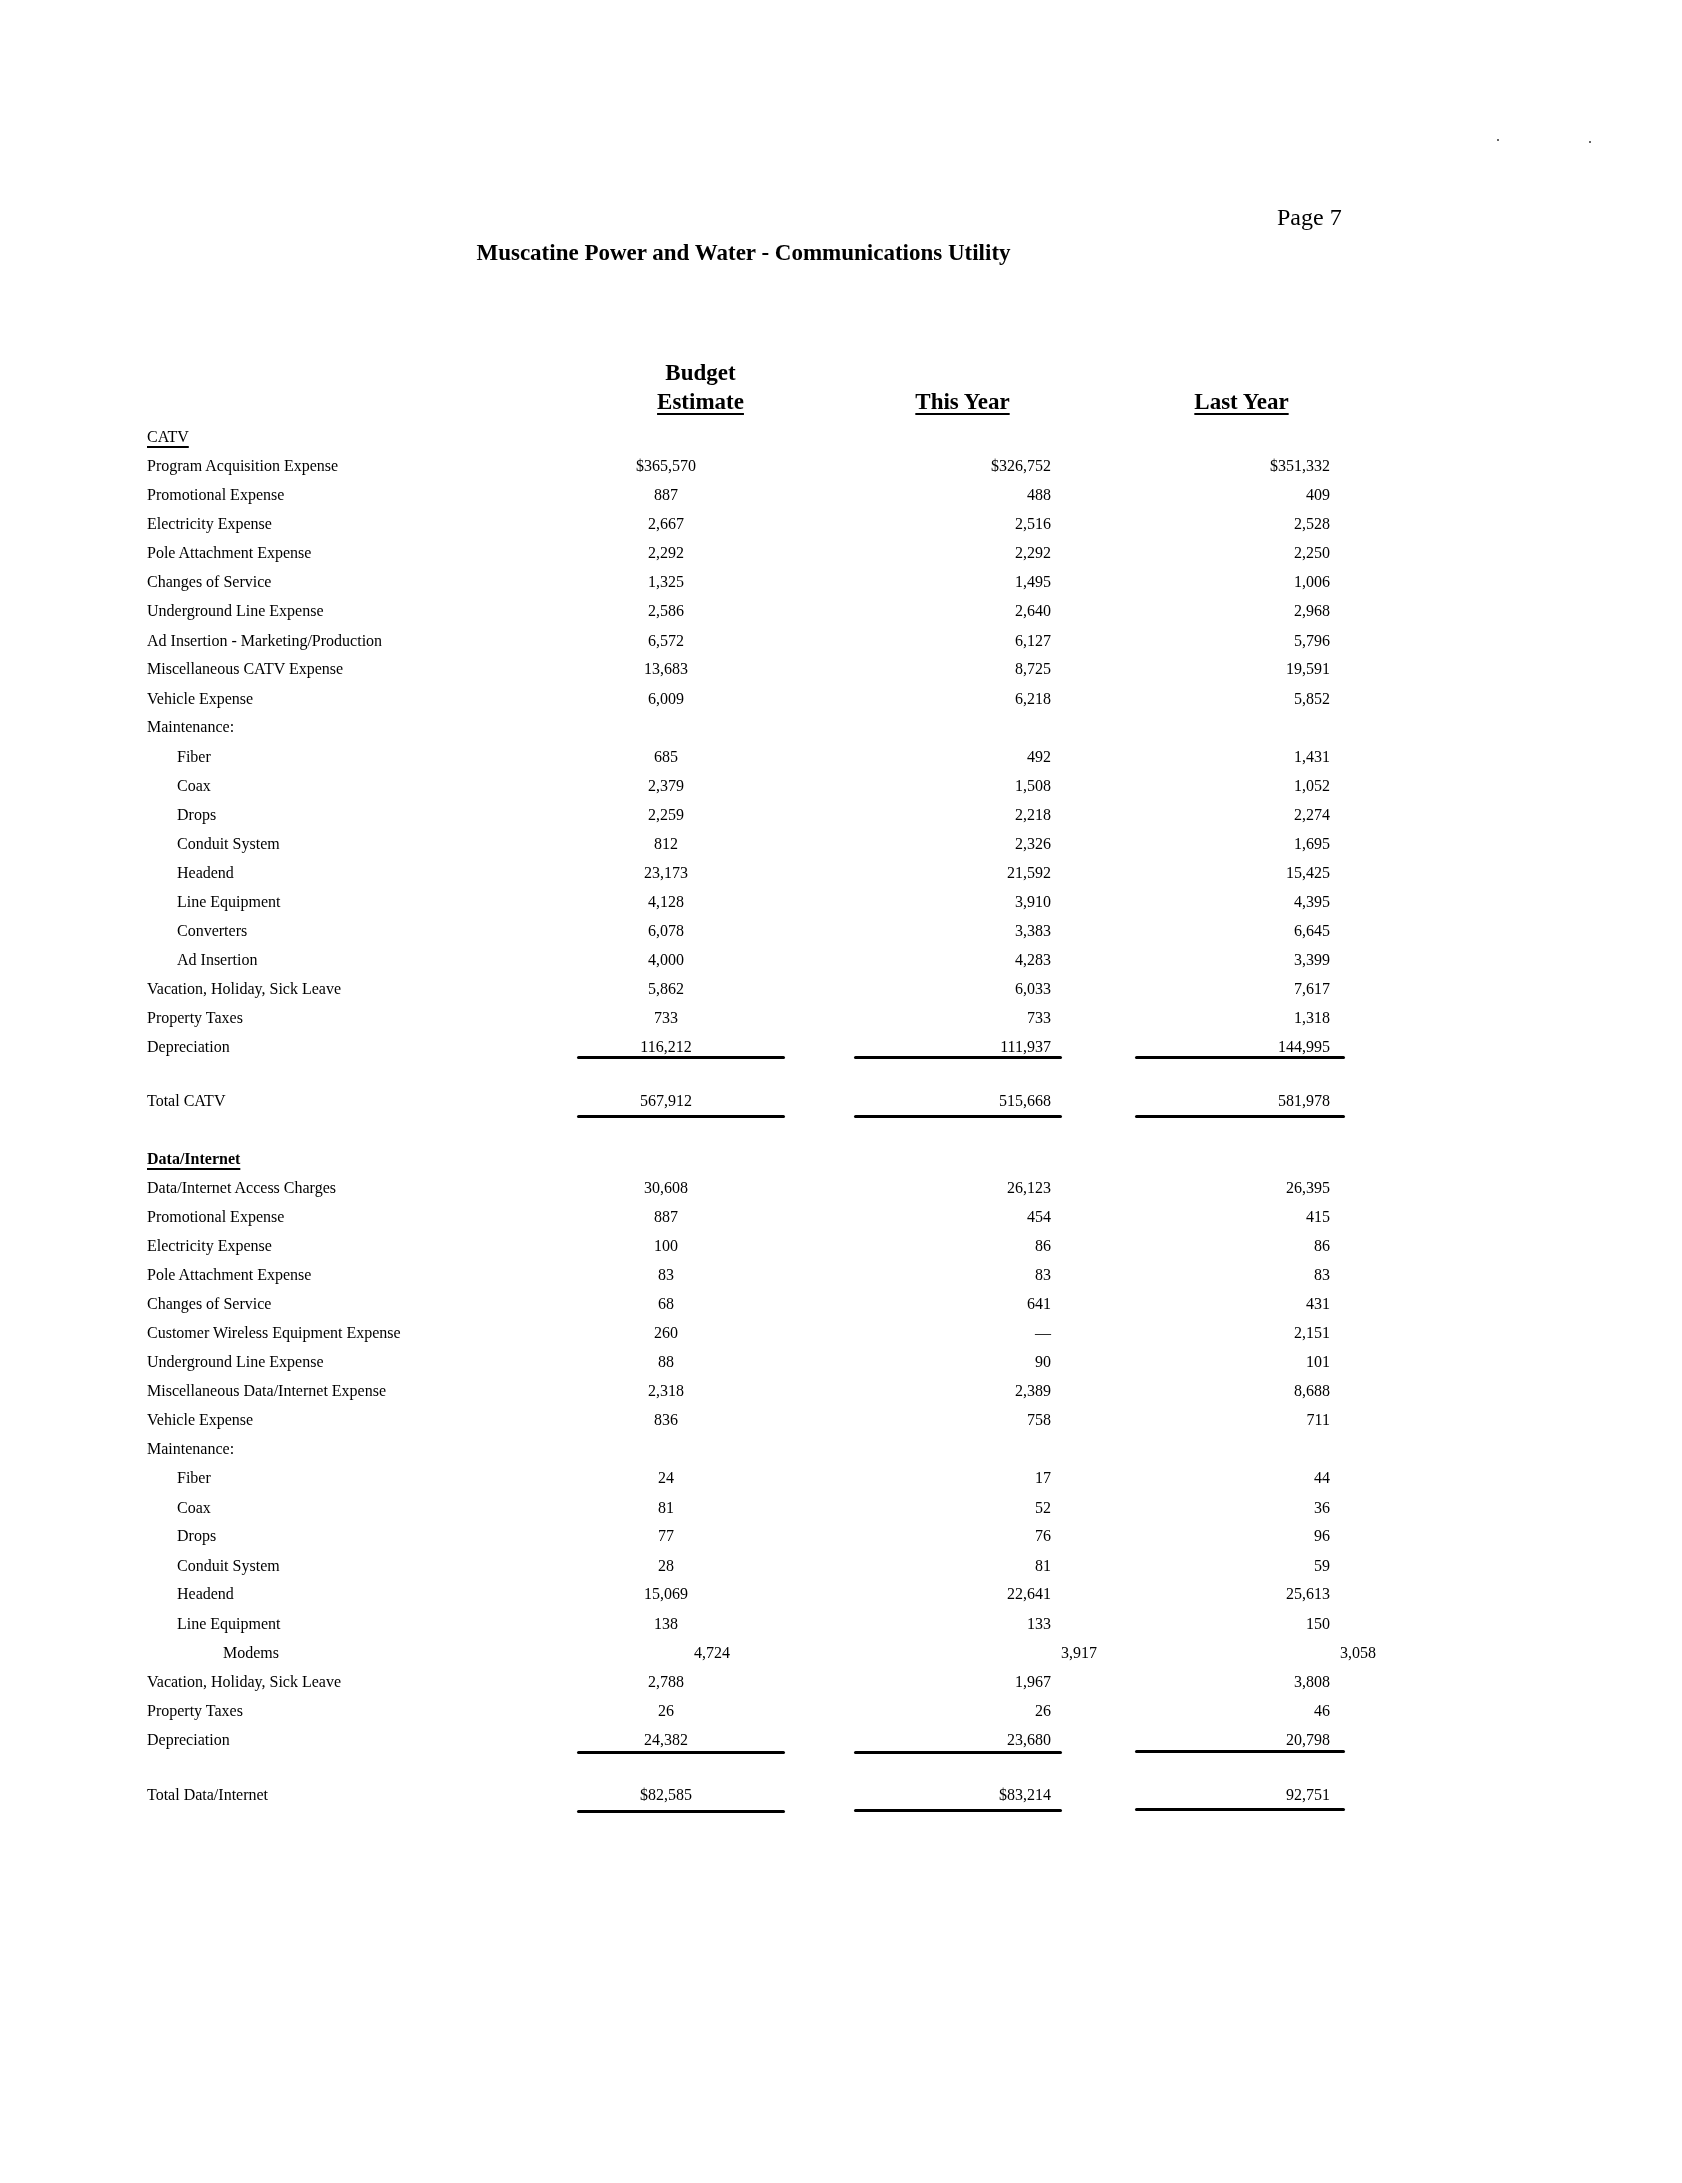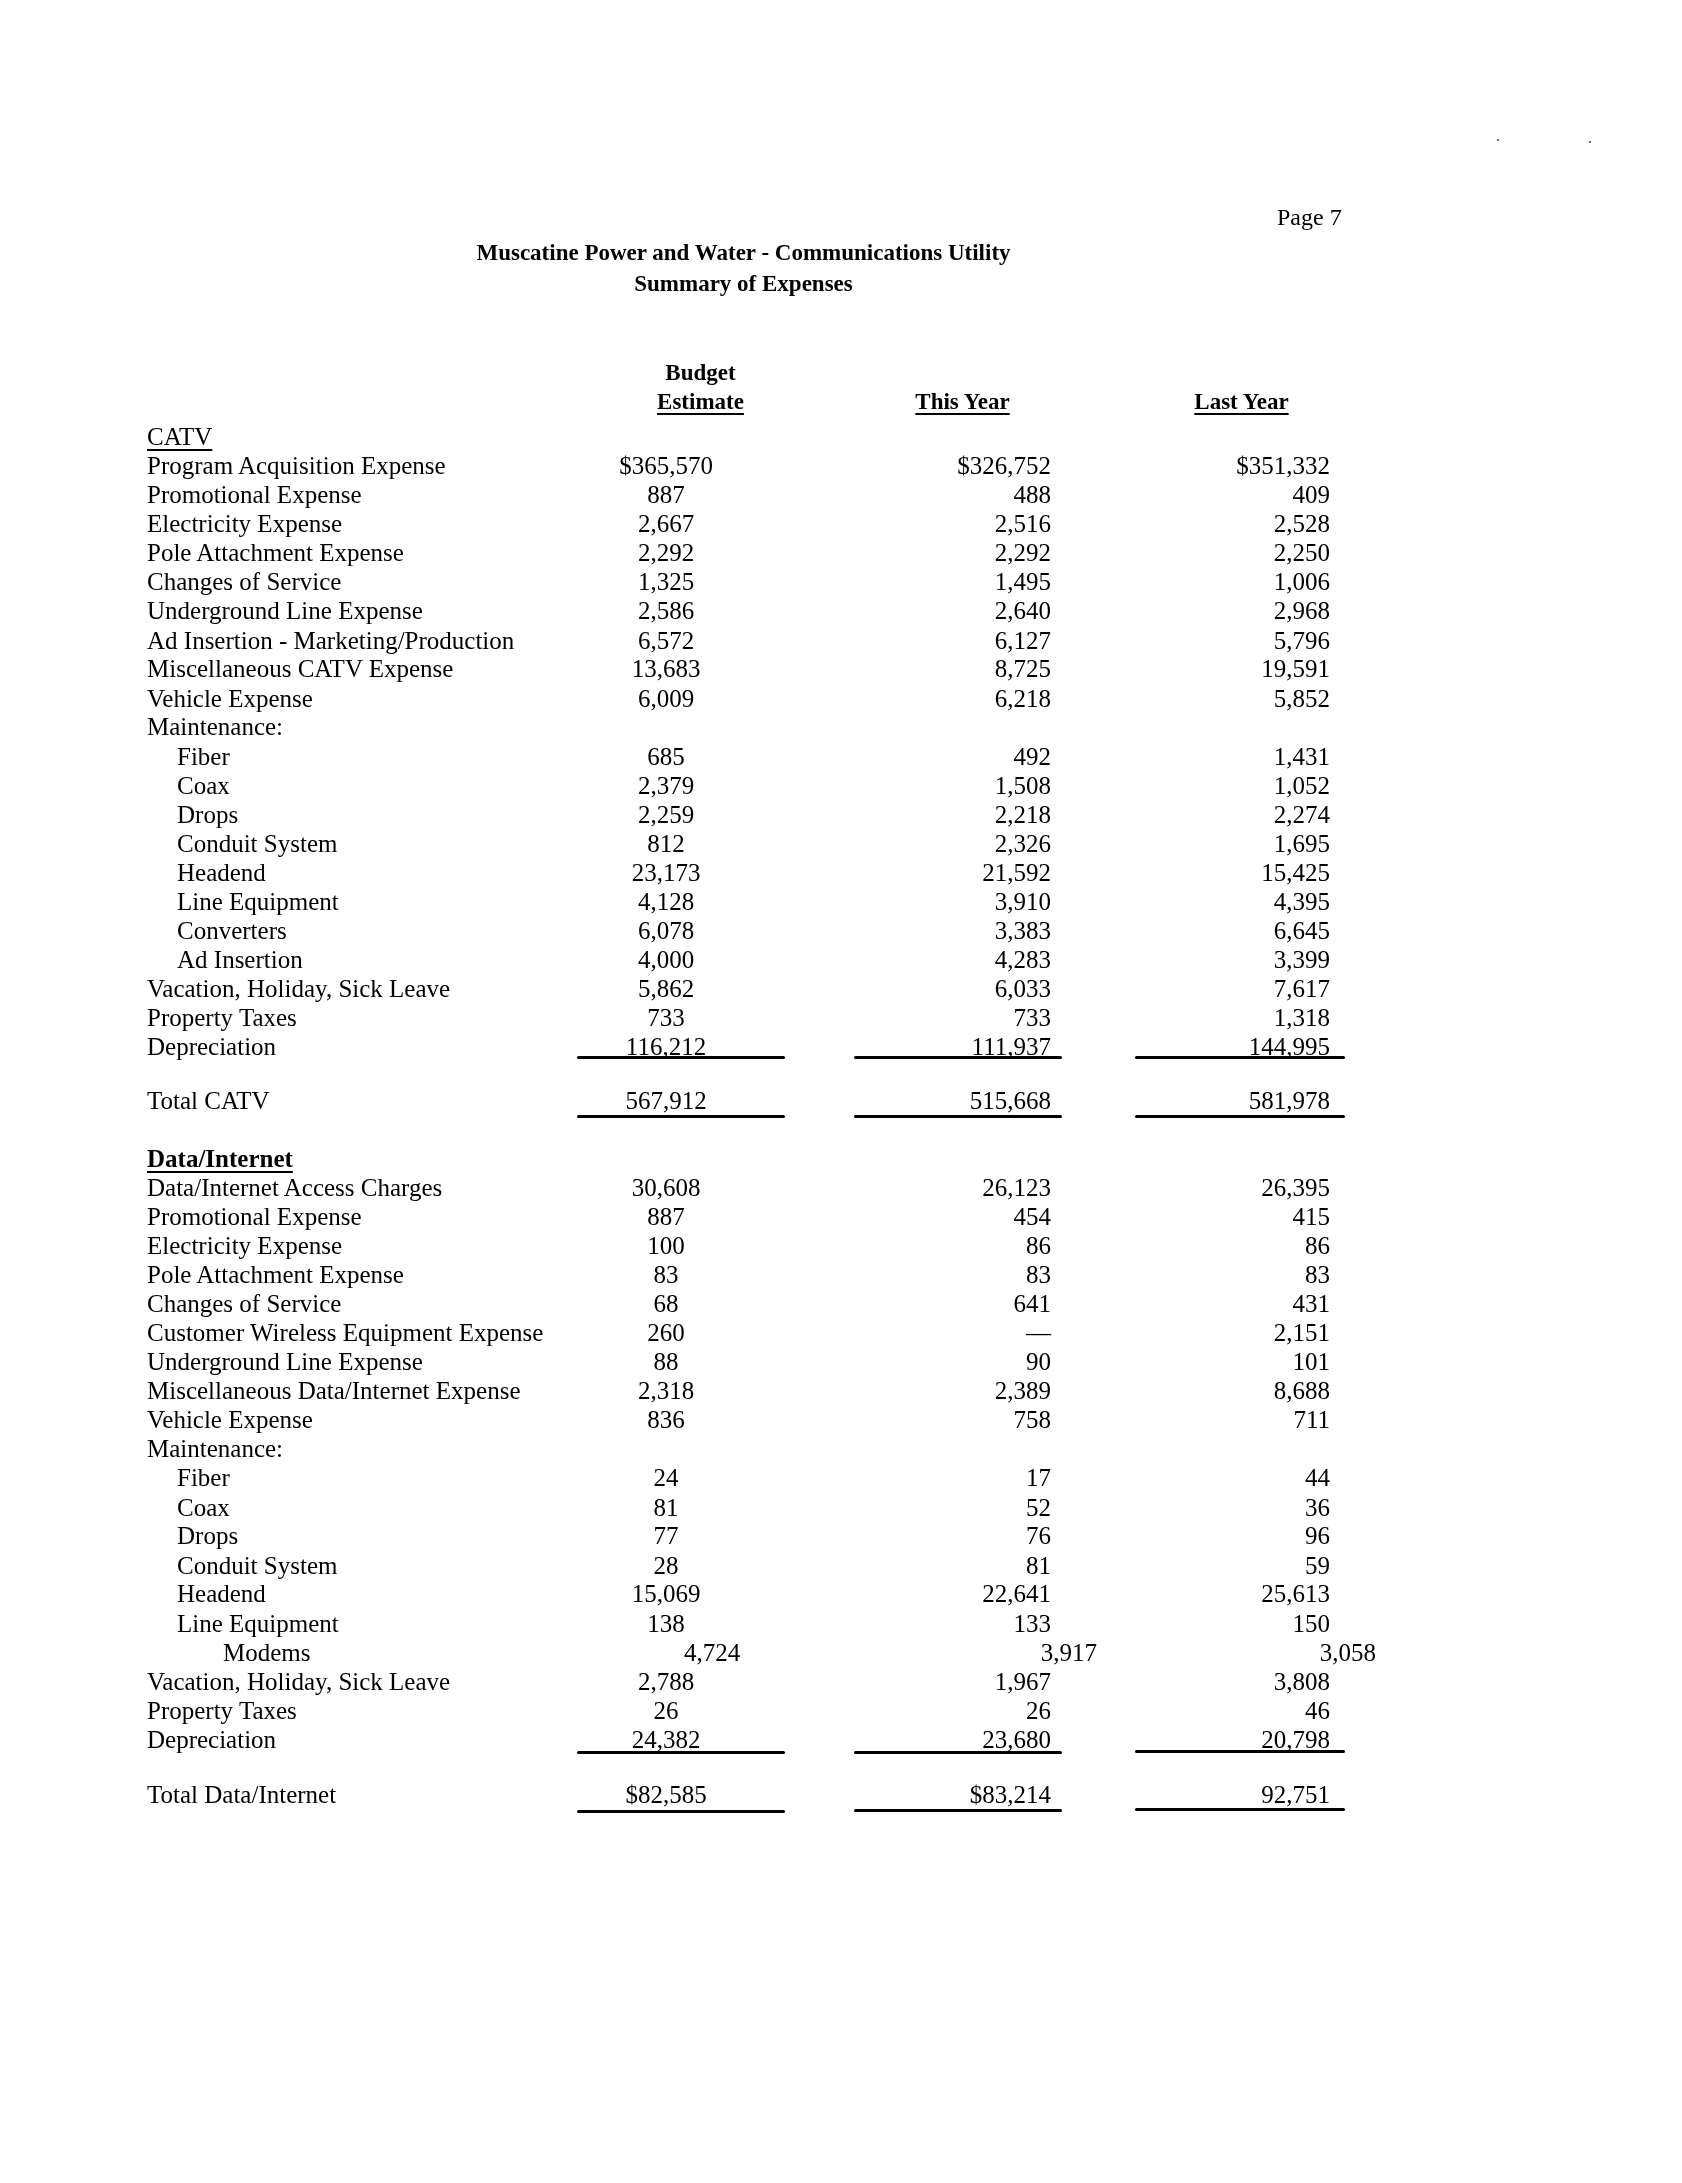--- a/index.html
+++ b/index.html
@@ -3,41 +3,40 @@
 <meta charset="utf-8">
 <style>
   html, body { margin:0; padding:0; background:#ffffff; }
   body { width:1683px; height:2183px; position:relative; overflow:hidden;
          font-family:"Liberation Serif","DejaVu Serif",serif; color:#000; }
   .page-num { position:absolute; left:1277px; top:204px; font-size:24px; }
   .title-block { position:absolute; left:0; width:1487px; top:237px; text-align:center; font-weight:bold; font-size:23px; line-height:31px; }
   .title-block div { white-space:nowrap; }
   .hdr { position:absolute; font-weight:bold; font-size:23px; text-align:center; }
   .hdr u { text-decoration:underline; text-decoration-thickness:2px; text-underline-offset:4px; }
-  .row { position:absolute; left:0; width:1683px; height:29px; font-size:25px; line-height:29px; }
+  .row { position:absolute; left:0; width:1683px; height:29px; font-size:16px; line-height:29px; }
   .row .lbl { position:absolute; left:147px; white-space:nowrap; }
   .row .lbl.indent { left:177px; }
   .row .lbl.section { text-decoration:underline; text-decoration-thickness:2px; text-underline-offset:4px; font-weight:bold; }
   .row .v { position:absolute; text-align:right; width:208px; white-space:nowrap; }
   .row .c1 { left:562px;text-align:center; }
   .row .c2 { left:843px; }
   .row .c3 { left:1122px; }
   .rule { position:absolute; height:3px; background:#000; border-radius:1.5px; }
   .speck { position:absolute; width:2px; height:2px; background:#333; border-radius:50%; }
 </style>
 </head>
 <body>
 
 <div>
 
   <div class="page-num">Page 7</div>
 
   <div class="title-block">
     <div>Muscatine Power and Water - Communications Utility</div>
-    <div>Summary of Expenses</div>
   </div>
 
   <div class="hdr" style="left:641px; top:360px; width:119px;">Budget</div>
   <div class="hdr" style="left:621px; top:389px; width:159px;"><u>Estimate</u></div>
   <div class="hdr" style="left:883px; top:389px; width:159px;"><u>This Year</u></div>
   <div class="hdr" style="left:1162px; top:389px; width:159px;"><u>Last Year</u></div>
 
   <div>
     <div class="row" style="top:422px;">
       <span class="lbl section" style="font-weight:normal;">CATV</span>

